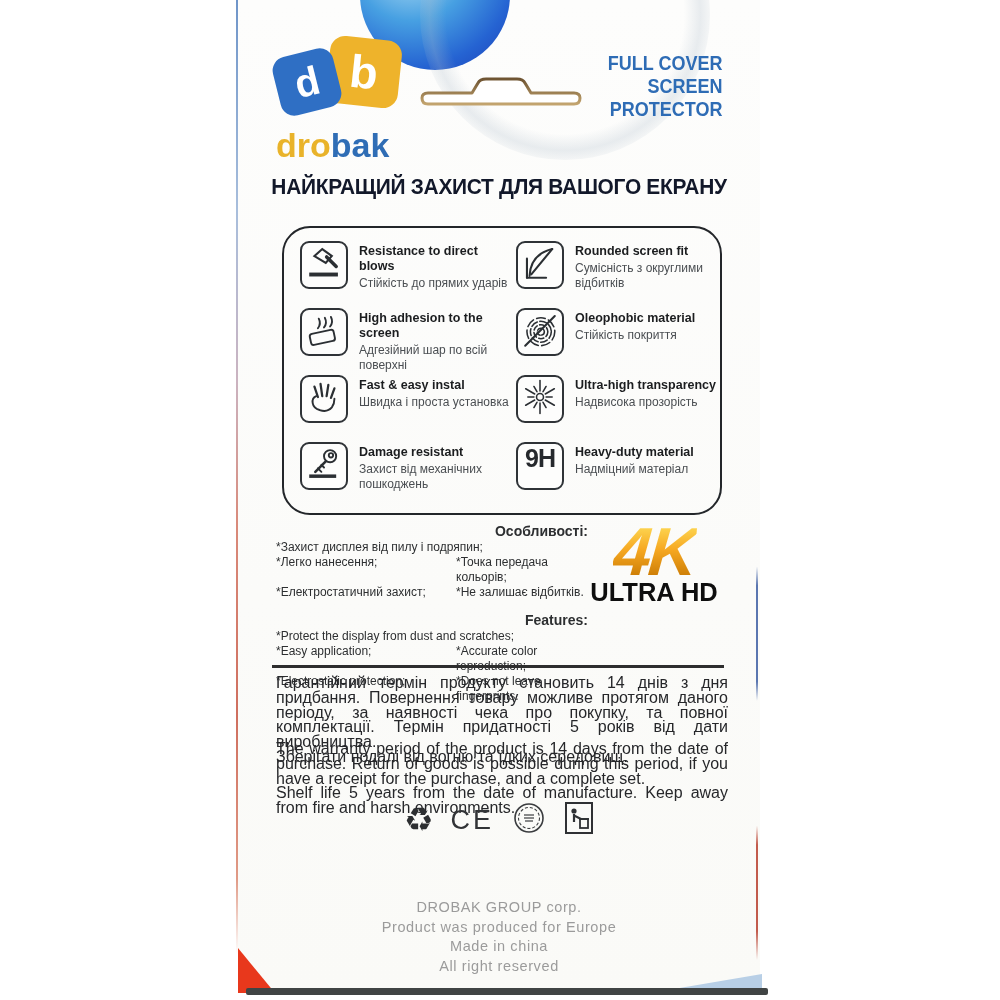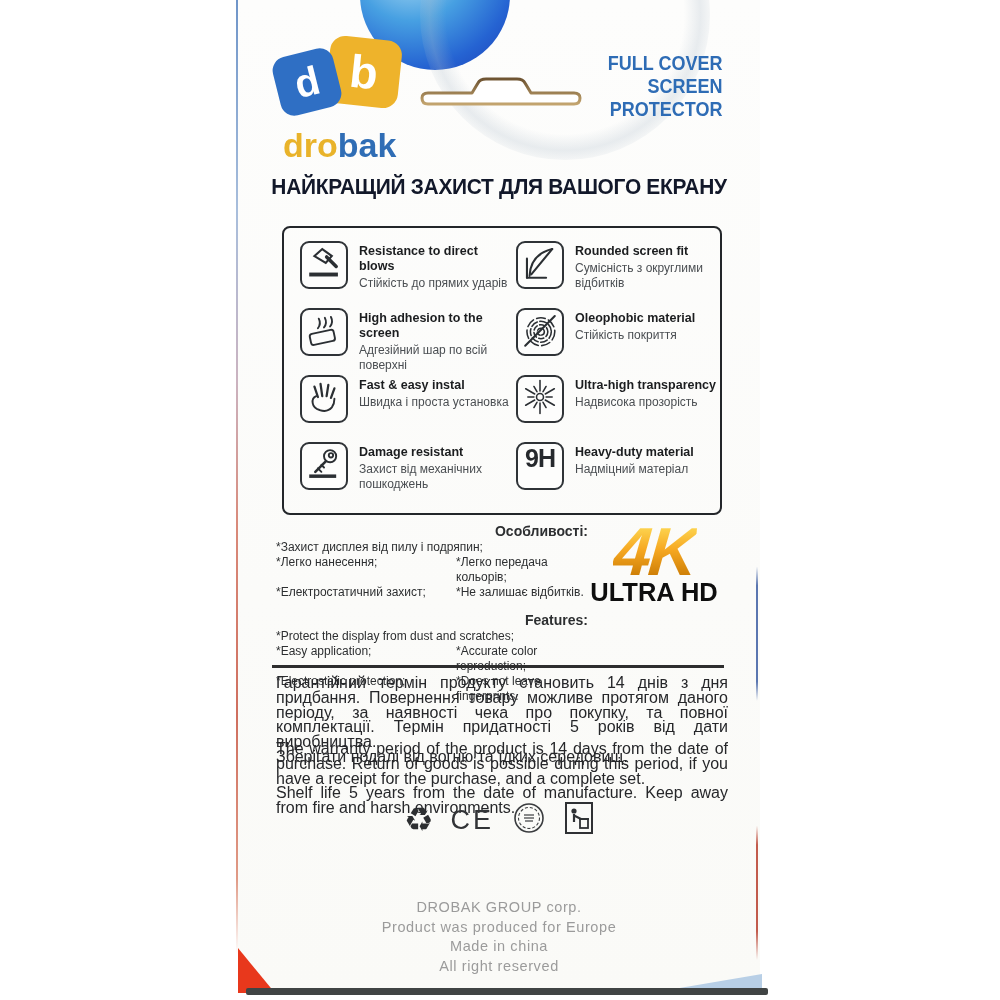--- a/index.html
+++ b/index.html
@@ -25,30 +25,30 @@
   .ghost-ring{position:absolute;left:182px;top:-130px;width:290px;height:290px;border-radius:50%;
     background:radial-gradient(circle, rgba(0,0,0,0) 58%, rgba(176,190,203,0.28) 66%, rgba(0,0,0,0) 74%);}
   .euro-slot{position:absolute;left:174px;top:72px;width:178px;height:52px;}
 
   
   .logo{position:absolute;left:38px;top:38px;width:180px;height:120px;}
   .logo .sq{position:absolute;display:flex;align-items:center;justify-content:center;color:#ffffff;font-weight:bold;}
   .sq-blue{left:0;top:14px;width:62px;height:60px;background:#2f6fc4;border-radius:14px;transform:rotate(-14deg);font-size:40px;z-index:2;}
   .sq-yellow{left:52px;top:0;width:72px;height:68px;background:#eeb32b;border-radius:15px;transform:rotate(6deg);font-size:46px;z-index:1;}
   .wordmark{position:absolute;left:0;top:88px;font-size:34px;font-weight:600;letter-spacing:0;}
-  .wordmark .w1{color:#e9b32a;margin-left:7px;} .wordmark .w2{color:#2f6db5;}
+  .wordmark .w1{color:#e9b32a;} .wordmark .w2{color:#2f6db5;}
 
   .tagline{position:absolute;right:38px;top:52px;text-align:right;color:#2e6cb5;font-weight:bold;
     font-size:20px;line-height:23px;transform:scaleX(.9);transform-origin:right top;letter-spacing:0;}
 
   .heading{position:absolute;left:0;width:522px;top:174px;text-align:center;color:#12182a;
     font-weight:bold;font-size:22px;transform:scaleX(.95);letter-spacing:-.3px;}
 
   
-  .fbox{position:absolute;left:44px;top:226px;width:440px;height:289px;border:2.5px solid #23262a;border-radius:8px;
+  .fbox{position:absolute;left:44px;top:226px;width:440px;height:289px;border:2.5px solid #23262a;border-radius:28px;
     box-sizing:border-box;padding:13px 0 0 16px;display:grid;grid-template-columns:216px 204px;grid-auto-rows:67px;}
   .fitem{display:flex;align-items:flex-start;}
   .ficon{flex:0 0 48px;width:48px;height:48px;border:2px solid #2f3337;border-radius:9px;box-sizing:border-box;
     display:flex;align-items:flex-start;justify-content:center;background:#fdfdfc;margin-right:11px;}
   .ficon svg{display:block;}
   .ficon .hardness{font-size:25px;font-weight:bold;color:#26292d;letter-spacing:-1px;}
   .ftext{padding-top:3px;}
   .fen{font-size:12.5px;font-weight:bold;color:#1b1d1f;line-height:15px;}
   .fuk{font-size:12px;color:#4a4e52;line-height:14.5px;max-width:158px;margin-top:2px;}
 
@@ -250,21 +250,21 @@
           <div class="fuk">Надміцний матеріал</div>
           </div>
       </div>
     </div>
 
     <div class="lists">
       <div class="ltitle">Особливості:</div>
       <div>*Захист дисплея від пилу і подряпин;</div>
       <div class="lrow">
           <span>*Легко нанесення;</span>
-          <span>*Легко передача кольорів;</span>
+          <span>*Точка передача кольорів;</span>
         </div>
       <div class="lrow">
           <span>*Електростатичний захист;</span>
           <span>*Не залишає відбитків.</span>
         </div>
       <div class="gap"></div>
       <div class="ltitle">Features:</div>
       <div>*Protect the display from dust and scratches;</div>
       <div class="lrow">
           <span>*Easy application;</span>

